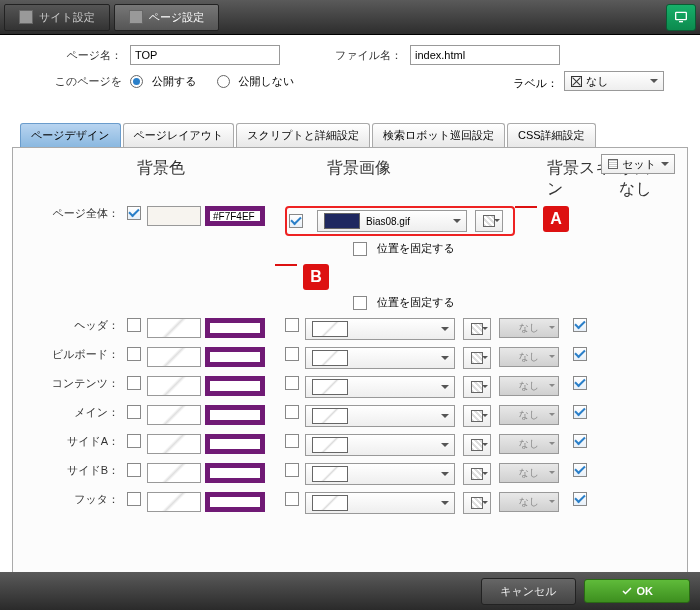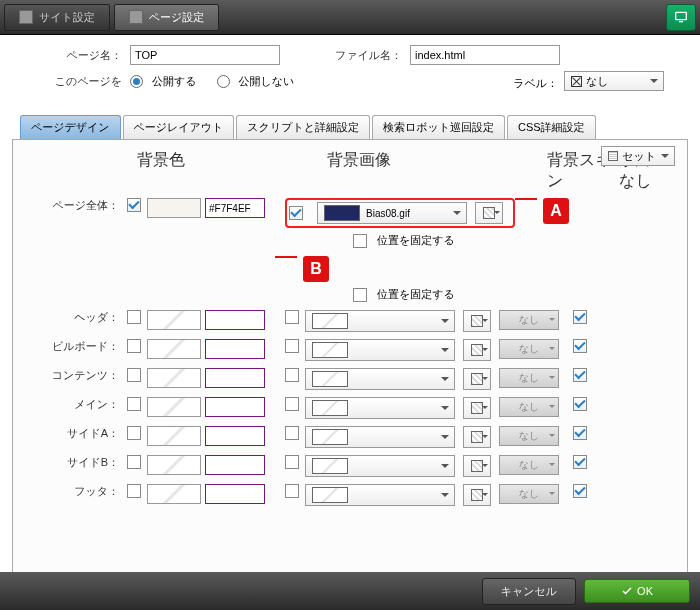--- a/index.html
+++ b/index.html
@@ -16,51 +16,51 @@
 .finput{height:20px;border:1px solid #999;padding:0 4px;background:#fff;font-size:11px}
 .radio-group{display:flex;align-items:center;gap:6px}
 .radio{width:13px;height:13px;border:1px solid #666;border-radius:50%;display:inline-flex;align-items:center;justify-content:center;margin-right:3px}
 .radio.checked::after{content:"";width:7px;height:7px;background:#2a7fc9;border-radius:50%}
 .lbl-sel{display:flex;align-items:flex-end;gap:6px;margin-left:auto;margin-right:16px}
 .dropdown{height:20px;border:1px solid #999;background:linear-gradient(#fff,#eee);display:flex;align-items:center;padding:0 18px 0 6px;position:relative;min-width:100px}
 .dropdown::after{content:"";position:absolute;right:5px;top:7px;border:4px solid transparent;border-top-color:#555}
 .x-mark{display:inline-block;width:11px;height:11px;border:1px solid #333;margin-right:4px;position:relative}
 .x-mark::before,.x-mark::after{content:"";position:absolute;left:4px;top:-1px;width:1px;height:11px;background:#333}
 .x-mark::before{transform:rotate(45deg)}.x-mark::after{transform:rotate(-45deg)}
-.subtabs{display:flex;gap:2px;padding:0 20px;margin-top:12px}
+.subtabs{display:flex;gap:2px;padding:0 20px;margin-top:20px}
 .stab{padding:4px 10px;border:1px solid #aaa;border-bottom:none;background:linear-gradient(#fff,#e8e8e8);border-radius:3px 3px 0 0;cursor:pointer;font-size:11px}
 .stab.active{background:linear-gradient(#b8d4f0,#8ab8e0);border-color:#6a9ccc}
 .panel{margin:0 12px;border:1px solid #aaa;background:#fcfcfc;padding:10px 14px;height:460px;position:relative}
 .set-btn{position:absolute;right:12px;top:6px}
 .col-headers{display:flex;margin-bottom:6px;padding-left:110px}
 .ch{font-size:16px;color:#333}
 .ch1{width:190px}.ch2{width:220px}.ch3{width:72px}.ch4{width:40px}
 .grid-row{display:flex;align-items:flex-start;margin-bottom:5px;min-height:24px}
 .rlabel{width:100px;text-align:right;padding-right:8px;color:#333}
 .chk{width:14px;height:14px;border:1px solid #888;background:#fff;display:inline-flex;align-items:center;justify-content:center;margin-right:6px;flex-shrink:0}
 .chk.on{background:linear-gradient(#fff,#e8f0f8)}
 .chk.on::after{content:"";width:8px;height:4px;border:2px solid #2a7fc9;border-top:none;border-right:none;transform:rotate(-45deg) translate(1px,-1px)}
 .swatch{width:54px;height:20px;border:1px solid #999;background:linear-gradient(135deg,#fff 45%,#e0e0e0 50%,#fff 55%);margin-right:4px}
-.hex{width:60px;height:20px;border:1px solid #701a75;padding:0 3px;font-size:10px;margin-right:10px}
+.hex{width:60px;height:20px;border:5px solid #701a75;padding:0 3px;font-size:10px;margin-right:10px}
 .img-sel{display:flex;align-items:center;height:22px;border:1px solid #999;background:linear-gradient(#fff,#eee);width:150px;position:relative}
 .img-sw{width:36px;height:16px;margin:0 6px;border:1px solid #666}
 .img-name{flex:1;font-size:10px;padding-right:18px;overflow:hidden}
 .img-sel::after{content:"";position:absolute;right:5px;top:8px;border:4px solid transparent;border-top-color:#555}
 .skin-btn{width:28px;height:22px;border:1px solid #999;background:linear-gradient(#fff,#eee);display:flex;align-items:center;justify-content:center;position:relative;margin-right:8px}
 .skin-btn::after{content:"";position:absolute;right:2px;top:8px;border:3px solid transparent;border-top-color:#555}
 .skin-ic{width:12px;height:12px;border:1px solid #666;background:repeating-linear-gradient(45deg,#ddd 0 2px,#fff 2px 4px)}
 .nashi{width:60px;height:20px;border:1px solid #999;background:linear-gradient(#e8e8e8,#d0d0d0);display:flex;align-items:center;justify-content:center;color:#888;font-size:10px;position:relative;margin-right:14px}
 .nashi::after{content:"";position:absolute;right:3px;top:7px;border:3px solid transparent;border-top-color:#888}
 .redbox{border:2px solid #e22;border-radius:4px;padding:2px 2px;display:flex;align-items:center;gap:8px}
 .marker{width:26px;height:26px;background:#d11;color:#fff;display:flex;align-items:center;justify-content:center;font-weight:bold;font-size:16px;border-radius:3px;margin-left:6px}
 .marker-line{width:22px;height:2px;background:#d11}
 .subnote{display:flex;align-items:center;gap:4px;margin-left:326px;margin-top:4px;margin-bottom:8px;font-size:11px}
 .bottombar{position:absolute;bottom:0;left:0;right:0;height:38px;background:linear-gradient(#5a5a5a,#2a2a2a);display:flex;align-items:center;justify-content:flex-end;padding:1px 10px;gap:8px}
 .btn-cancel{padding:5px 18px;background:linear-gradient(#666,#444);color:#eee;border:1px solid #222;border-radius:3px;cursor:pointer}
-.btn-ok{padding:5px 36px;background:linear-gradient(#5fbb3a,#3d8f1f);color:#fff;border:1px solid #2a6a14;border-radius:3px;font-weight:normal;cursor:pointer;display:flex;align-items:center;gap:4px;font-size:14px}
+.btn-ok{padding:5px 36px;background:linear-gradient(#5fbb3a,#3d8f1f);color:#fff;border:1px solid #2a6a14;border-radius:3px;font-weight:bold;cursor:pointer;display:flex;align-items:center;gap:4px;font-size:14px}
 .gap{width:10px}
 </style>
 </head>
 <body>
 
 <div class="topbar">
   <div class="ttab">
       <span class="ttab-icon"></span>
       <span>サイト設定</span>
     </div>

